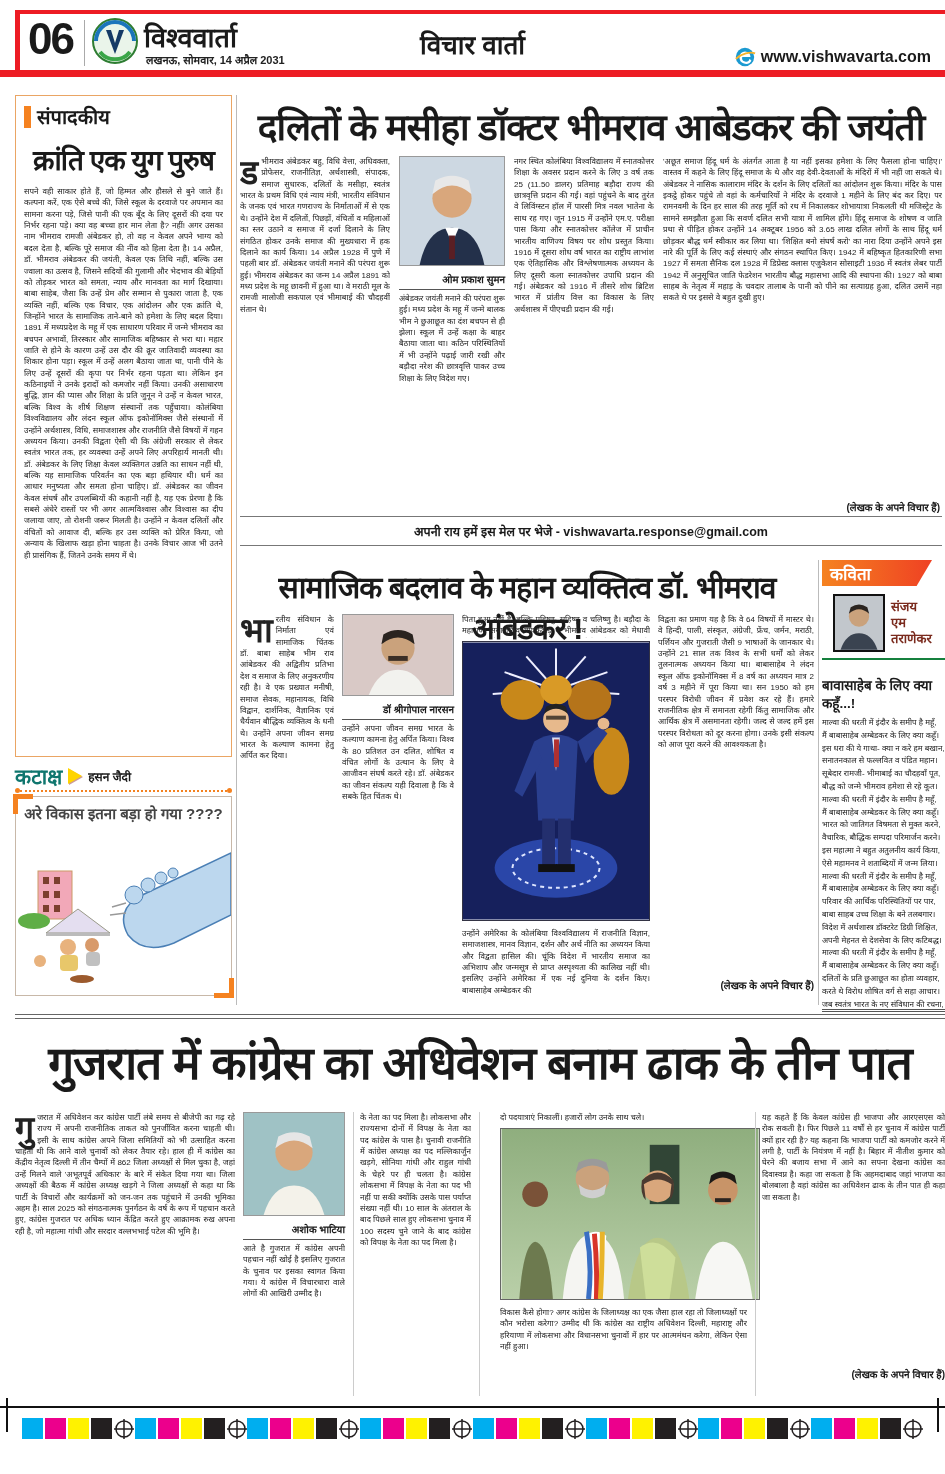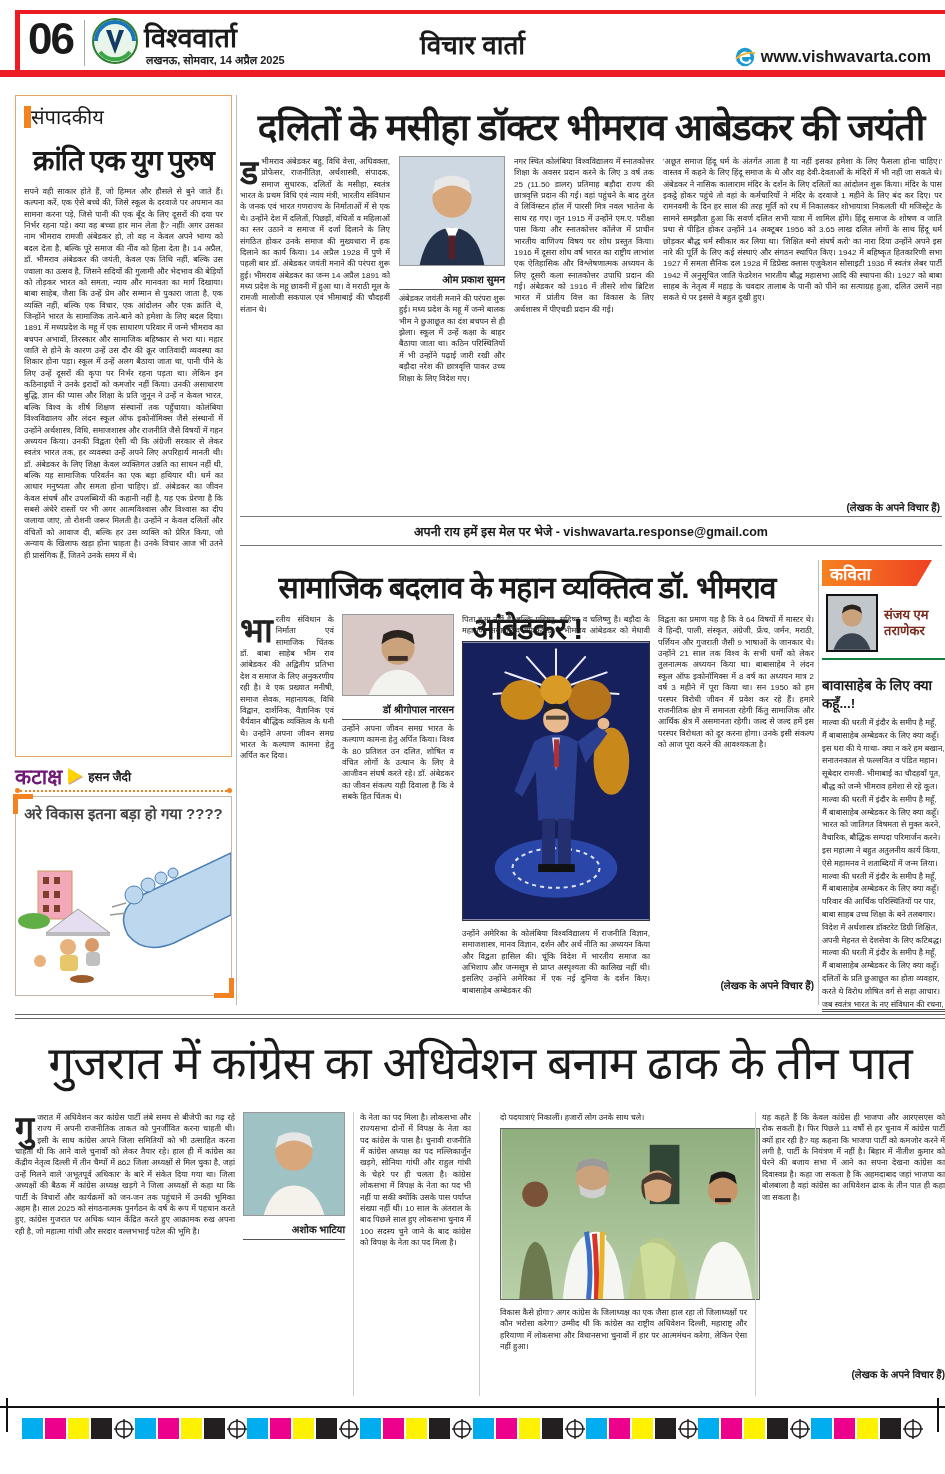--- a/index.html
+++ b/index.html
@@ -21,27 +21,27 @@
 
   
   .vrule { position:absolute; width:1px; background:#bbb; }
   .drule { border-top:1px solid #666; border-bottom:1px solid #666; height:5px; }
   .body-text { font-size:8px; line-height:1.42; color:#222; text-align:justify; overflow:hidden; }
   .credit { font-size:10px; font-weight:700; text-align:right; }
   .dropcap { float:left; font-size:34px; line-height:0.85; font-weight:700; padding:2px 3px 0 0; }
 
   
   .editorial { position:absolute; left:15px; top:95px; width:217px; height:662px; border:1px solid #eaa564; padding:7px 8px; overflow:hidden; }
-  .ed-label { display:flex; align-items:center; font-size:20px; font-weight:400; }
+  .ed-label { display:flex; align-items:center; gap:6px; font-size:20px; font-weight:700; }
   .ed-label .bar { width:7px; height:22px; background:#f58220; }
   .ed-title { text-align:center; font-size:28px; font-weight:700; margin:10px 0 8px; letter-spacing:-1px; }
 
   
   .satire-hd { position:absolute; left:15px; top:762px; width:217px; display:flex; align-items:center; gap:6px; }
-  .satire-label { color:#701a75; font-size:21px; font-weight:700; }
+  .satire-label { color:#0f766e; font-size:21px; font-weight:700; }
   .tri { width:0; height:0; border-top:8px solid transparent; border-bottom:8px solid transparent; border-left:14px solid #ffd400; filter:drop-shadow(1px 1px 0 #c99); }
   .satire-author { font-size:12px; font-weight:700; }
   .dotline { position:absolute; left:15px; top:788px; width:217px; display:flex; align-items:center; }
   .dotline .dot { width:5px; height:5px; border-radius:50%; background:#f58220; }
   .dotline .dash { flex:1; border-top:2px dotted #f58220; }
   .cartoon { position:absolute; left:15px; top:796px; width:217px; height:200px; border:1px solid #c8b8a8; background:#fff; }
   .corner { position:absolute; width:20px; height:20px; }
   .corner.tl { left:-3px; top:-3px; border-left:5px solid #f58220; border-top:5px solid #f58220; }
   .corner.br { right:-3px; bottom:-3px; border-right:5px solid #f58220; border-bottom:5px solid #f58220; }
   .cartoon-caption { position:absolute; left:0; right:0; top:8px; text-align:center; font-size:15px; font-weight:700; color:#444; line-height:1.2; }
@@ -57,29 +57,29 @@
 
   
   .a2-headline { position:absolute; left:240px; top:566px; width:574px; text-align:center; font-size:30px; font-weight:700; letter-spacing:-1px; }
   .a2-body { position:absolute; left:240px; top:614px; width:574px; height:390px; display:flex; gap:8px; }
   .a2-c1 { width:94px; } .a2-c2 { width:112px; } .a2-c3 { width:188px; } .a2-c4 { flex:1; }
   .a2-credit { margin-top:4px; }
 
   
   .poem { position:absolute; left:822px; top:560px; width:123px; height:452px; overflow:hidden; border-bottom:3px double #555; }
   .poem-banner { width:110px; height:26px; background:linear-gradient(90deg,#f58220,#ef4123); clip-path:polygon(0 0,100% 0,86% 100%,0 100%); color:#fff; font-size:17px; font-weight:700; padding:2px 0 8px 8px; }
-  .poet-row { display:flex; gap:6px; margin:8px 4px 6px; align-items:center; }
+  .poet-row { display:flex; gap:6px; margin:8px 11px 6px; align-items:center; }
   .poet-photo { width:52px; height:58px; border:2px solid #111; background:#b9bec4; flex:none; }
   .poet-name { font-size:13px; font-weight:700; color:#7a2a1d; line-height:1.25; }
   .poem-title { font-size:13.5px; font-weight:700; border-top:2px solid #15803d; padding-top:16px; margin-bottom:5px; }
   .poem-lines { font-size:8px; line-height:1.6; color:#222; }
 
   
   .sep-full { position:absolute; left:15px; top:1014px; width:930px; }
-  .a3-headline { position:absolute; left:15px; top:1030px; width:930px; text-align:center; font-size:46px; font-weight:400; letter-spacing:-1px; }
+  .a3-headline { position:absolute; left:15px; top:1030px; width:930px; text-align:center; font-size:46px; font-weight:700; letter-spacing:-1px; }
   .a3-body { position:absolute; left:15px; top:1112px; width:930px; height:284px; display:flex; gap:8px; }
   .a3-c1 { width:220px; } .a3-c2 { width:102px; } .a3-c3 { width:118px; border-left:1px solid #ccc; padding-left:6px; }
   .a3-c4 { width:268px; border-left:1px solid #ccc; padding-left:20px; } .a3-c5 { flex:1; border-left:1px solid #ccc; padding-left:6px; }
   .a3-credit { margin-top:5px; }
 
   
   .marks-line { position:absolute; left:0; top:1406px; width:945px; height:2px; background:#111; }
   .marks { position:absolute; left:22px; top:1418px; width:901px; display:flex; justify-content:space-between; }
   .mgrp { display:flex; gap:2px; align-items:center; }
   .sq { width:21px; height:21px; }
@@ -96,21 +96,21 @@
   <div class="red-band"></div>
   <div class="page-number">06</div>
   <div class="hdr-div"></div>
   <svg class="logo" viewBox="0 0 46 46">
     <circle cx="23" cy="23" r="22" fill="#eaf5ea" stroke="#2e7d32" stroke-width="2"></circle>
     <path d="M4 23a19 19 0 0 1 38 0" fill="none" stroke="#1b75bb" stroke-width="4"></path>
     <path d="M8 34a19 19 0 0 0 30 0" fill="none" stroke="#3aa648" stroke-width="4"></path>
     <path d="M14 12 L23 36 L32 12 L27 12 L23 25 L19 12 Z" fill="#143a66"></path>
   </svg>
   <div class="paper-name">विश्ववार्ता</div>
-  <div class="dateline">लखनऊ,  सोमवार, 14 अप्रैल 2025</div>
+  <div class="dateline">लखनऊ,  सोमवार, 14 अप्रैल 2031</div>
   <div class="section-title">विचार वार्ता</div>
   <div class="website">
     <svg width="22" height="22" viewBox="0 0 24 24">
       <circle cx="12" cy="12" r="10" fill="#1b9ad1"></circle>
       <path d="M6 12a6 6 0 0 1 12 0H9a4 4 0 0 0 8 2l2 2a7 7 0 0 1-13-4z" fill="#fff"></path>
       <path d="M2 14c6-6 16-8 21-6" stroke="#f7b32b" stroke-width="2" fill="none"></path>
     </svg>
     <span>www.vishwavarta.com</span>
   </div>
 
@@ -297,20 +297,21 @@
       <span class="dropcap">गु</span><span>जरात में अधिवेशन कर कांग्रेस पार्टी लंबे समय से बीजेपी का गढ़ रहे राज्य में अपनी राजनीतिक ताकत को पुनर्जीवित करना चाहती थी। इसी के साथ कांग्रेस अपने जिला समितियों को भी उत्साहित करना चाहती थी कि आने वाले चुनावों को लेकर तैयार रहे। हाल ही में कांग्रेस का केंद्रीय नेतृत्व दिल्ली में तीन चैम्पों में 862 जिला अध्यक्षों से मिल चुका है, जहां उन्हें मिलने वाले 'अभूतपूर्व अधिकार' के बारे में संकेत दिया गया था। जिला अध्यक्षों की बैठक में कांग्रेस अध्यक्ष खड़गे ने जिला अध्यक्षों से कहा था कि पार्टी के विचारों और कार्यक्रमों को जन-जन तक पहुंचाने में उनकी भूमिका अहम है। साल 2025 को संगठनात्मक पुनर्गठन के वर्ष के रूप में पहचान करते हुए, कांग्रेस गुजरात पर अधिक ध्यान केंद्रित करते हुए आक्रामक रुख अपना रही है, जो महात्मा गांधी और सरदार वल्लभभाई पटेल की भूमि है।</span>
     </div>
     <div class="a3-c2">
       <svg class="photo-box" height="104" viewBox="0 0 102 104">
         <rect width="102" height="104" fill="#9fc2c5"></rect>
         <circle cx="51" cy="40" r="19" fill="#d9a77c"></circle>
         <path d="M32 36 q19 -16 38 0 l-3 -12 q-16 -9 -32 0 z" fill="#e6e6e6"></path>
         <path d="M20 104 q9 -30 31 -30 q22 0 31 30 z" fill="#f4f2ea"></path>
       </svg>
       <div class="author-name">अशोक भाटिया</div>
+      <div class="body-text" style="height:148px;">आते है गुजरात में कांग्रेस अपनी पहचान नहीं खोई है इसलिए गुजरात के चुनाव पर इसका स्वागत किया गया। ये कांग्रेस में विचारधारा वाले लोगों की आखिरी उम्मीद है।</div>
     </div>
     <div class="a3-c3 body-text">के नेता का पद मिला है। लोकसभा और राज्यसभा दोनों में विपक्ष के नेता का पद कांग्रेस के पास है। चुनावी राजनीति में कांग्रेस अध्यक्ष का पद मल्लिकार्जुन खड़गे, सोनिया गांधी और राहुल गांधी के चेहरे पर ही चलता है। कांग्रेस लोकसभा में विपक्ष के नेता का पद भी नहीं पा सकी क्योंकि उसके पास पर्याप्त संख्या नहीं थी। 10 साल के अंतराल के बाद पिछले साल हुए लोकसभा चुनाव में 100 सदस्य चुने जाने के बाद कांग्रेस को विपक्ष के नेता का पद मिला है।</div>
     <div class="a3-c4">
       <div class="body-text" style="height:13px;">दो पदयात्राएं निकालीं। हजारों लोग उनके साथ चले।</div>
       <svg width="260" height="172" viewBox="0 0 260 172" style="border:1px solid #666; margin:3px 0;">
         <defs>
             <linearGradient id="gbg" x1="0" y1="0" x2="0" y2="1">
               <stop offset="0" stop-color="#8fae7e"></stop>
               <stop offset="1" stop-color="#b9cfa8"></stop>
             </linearGradient>

